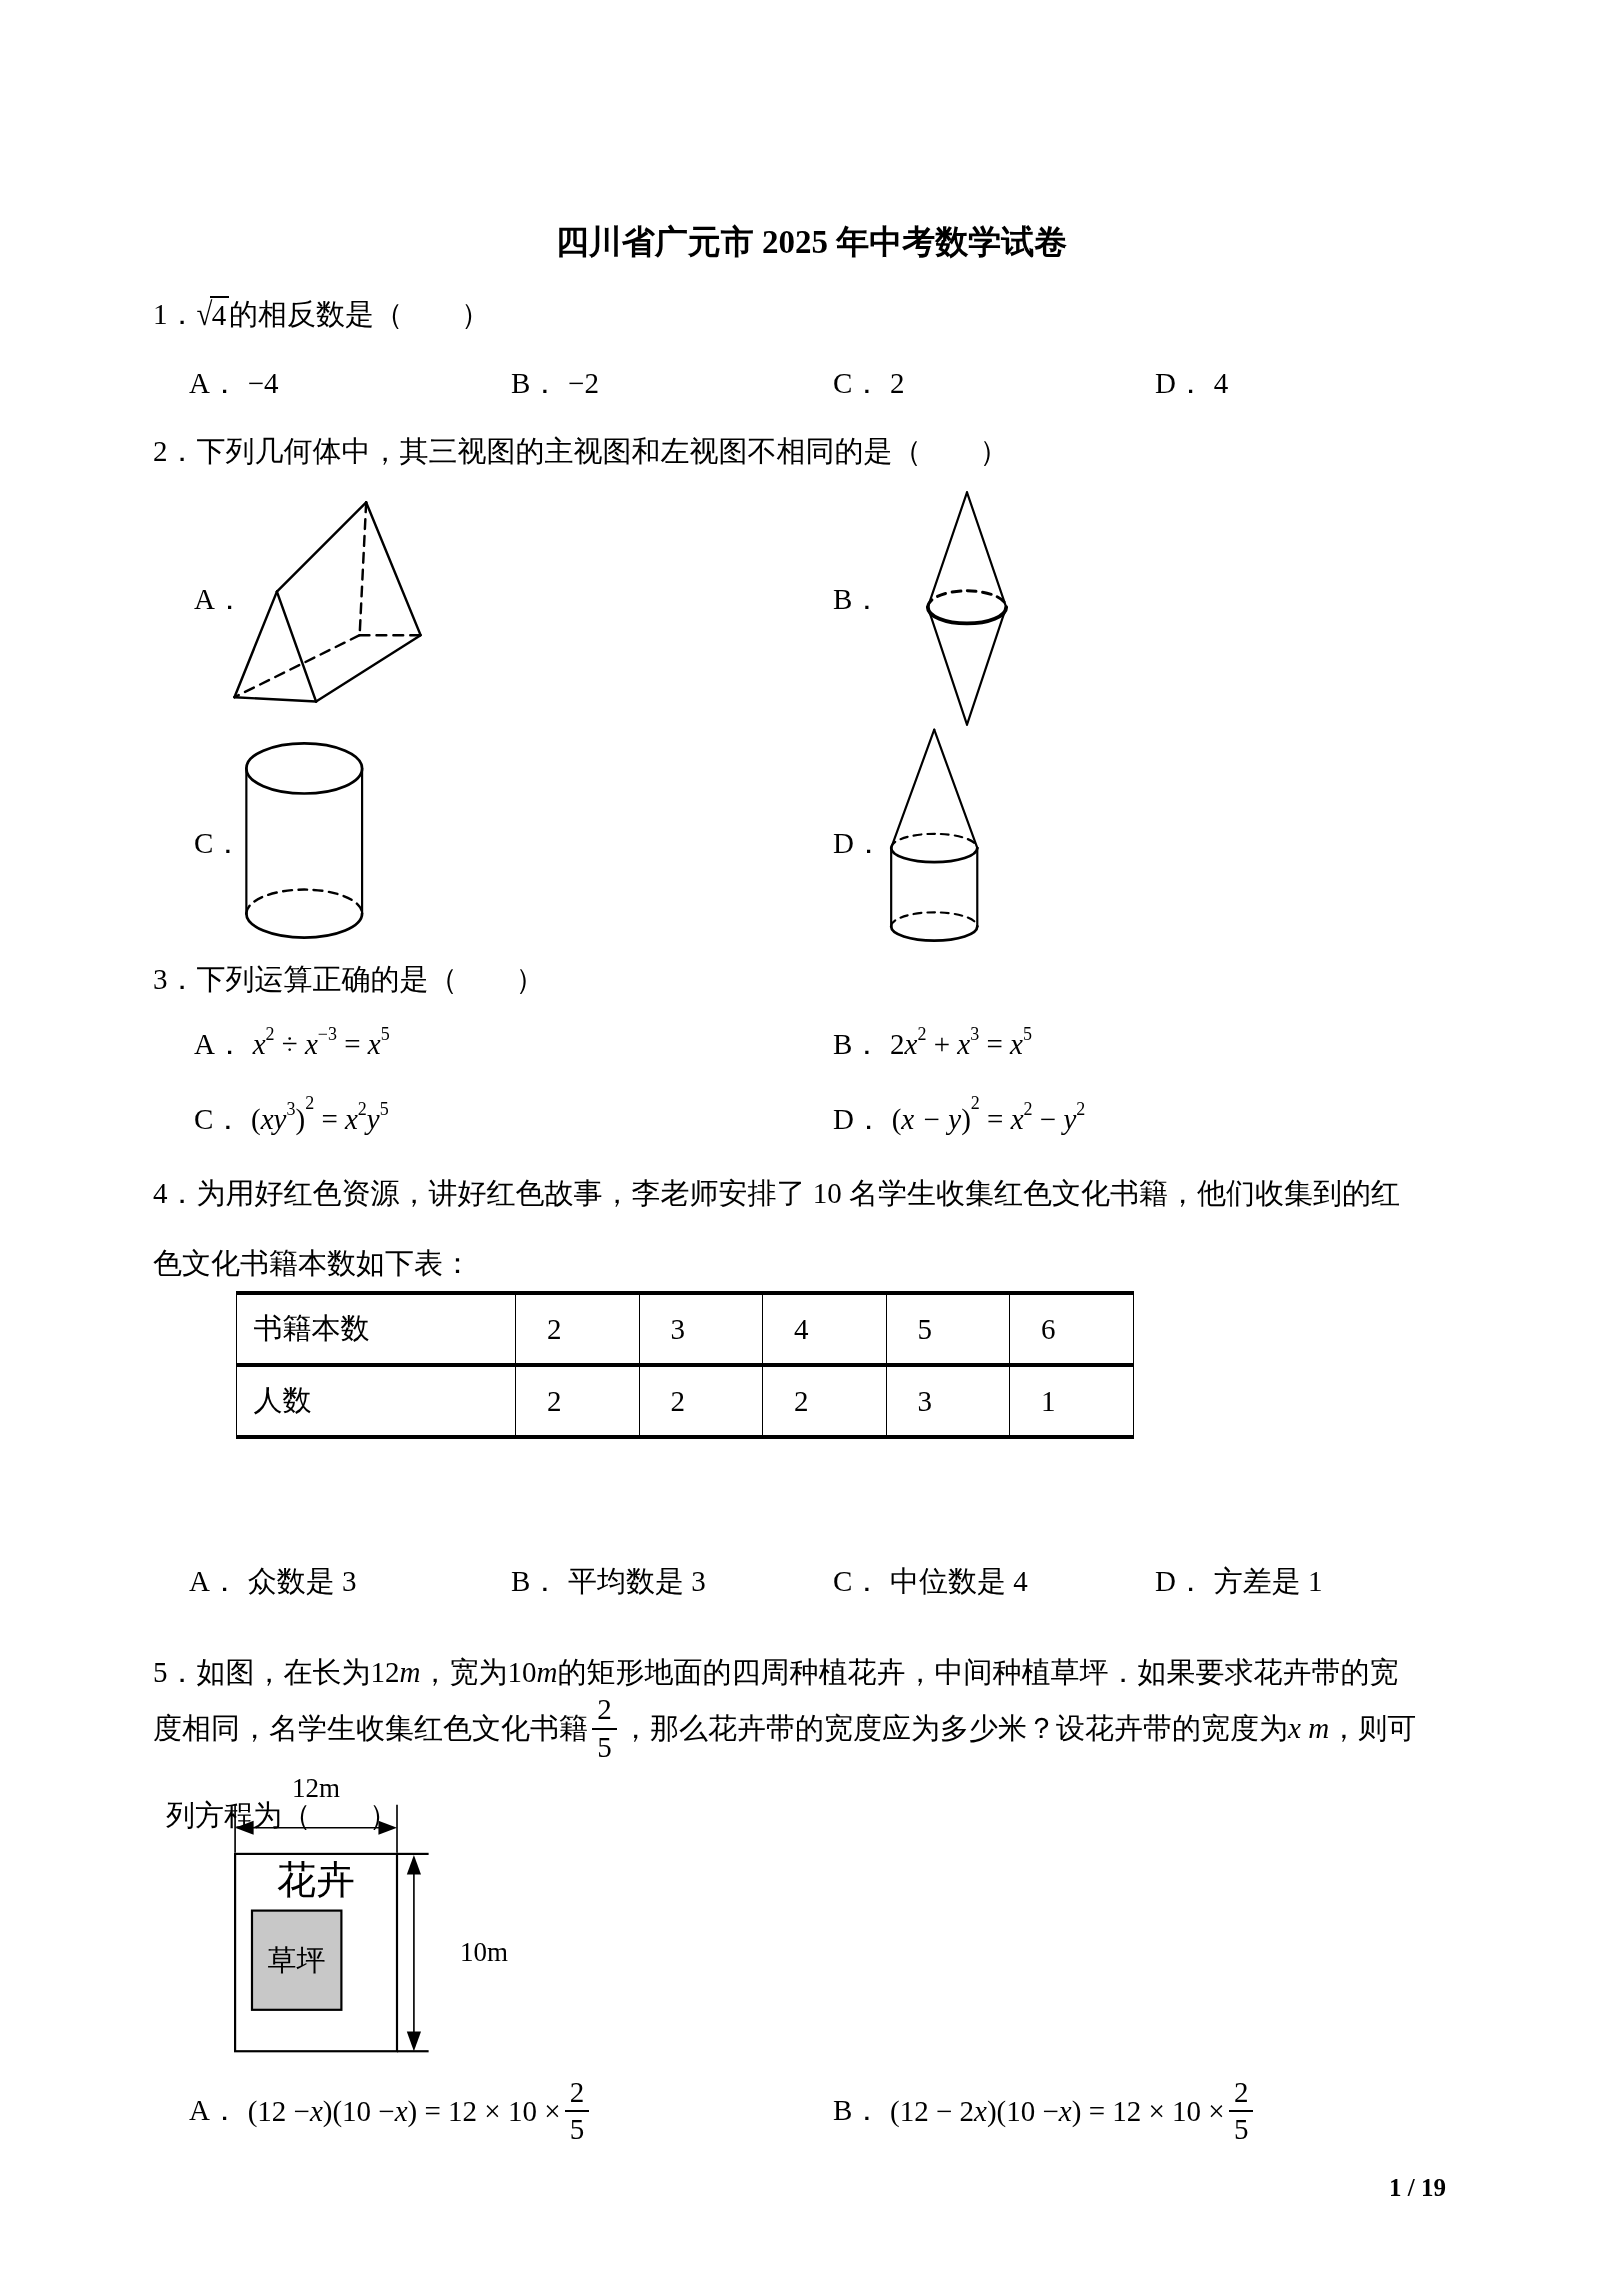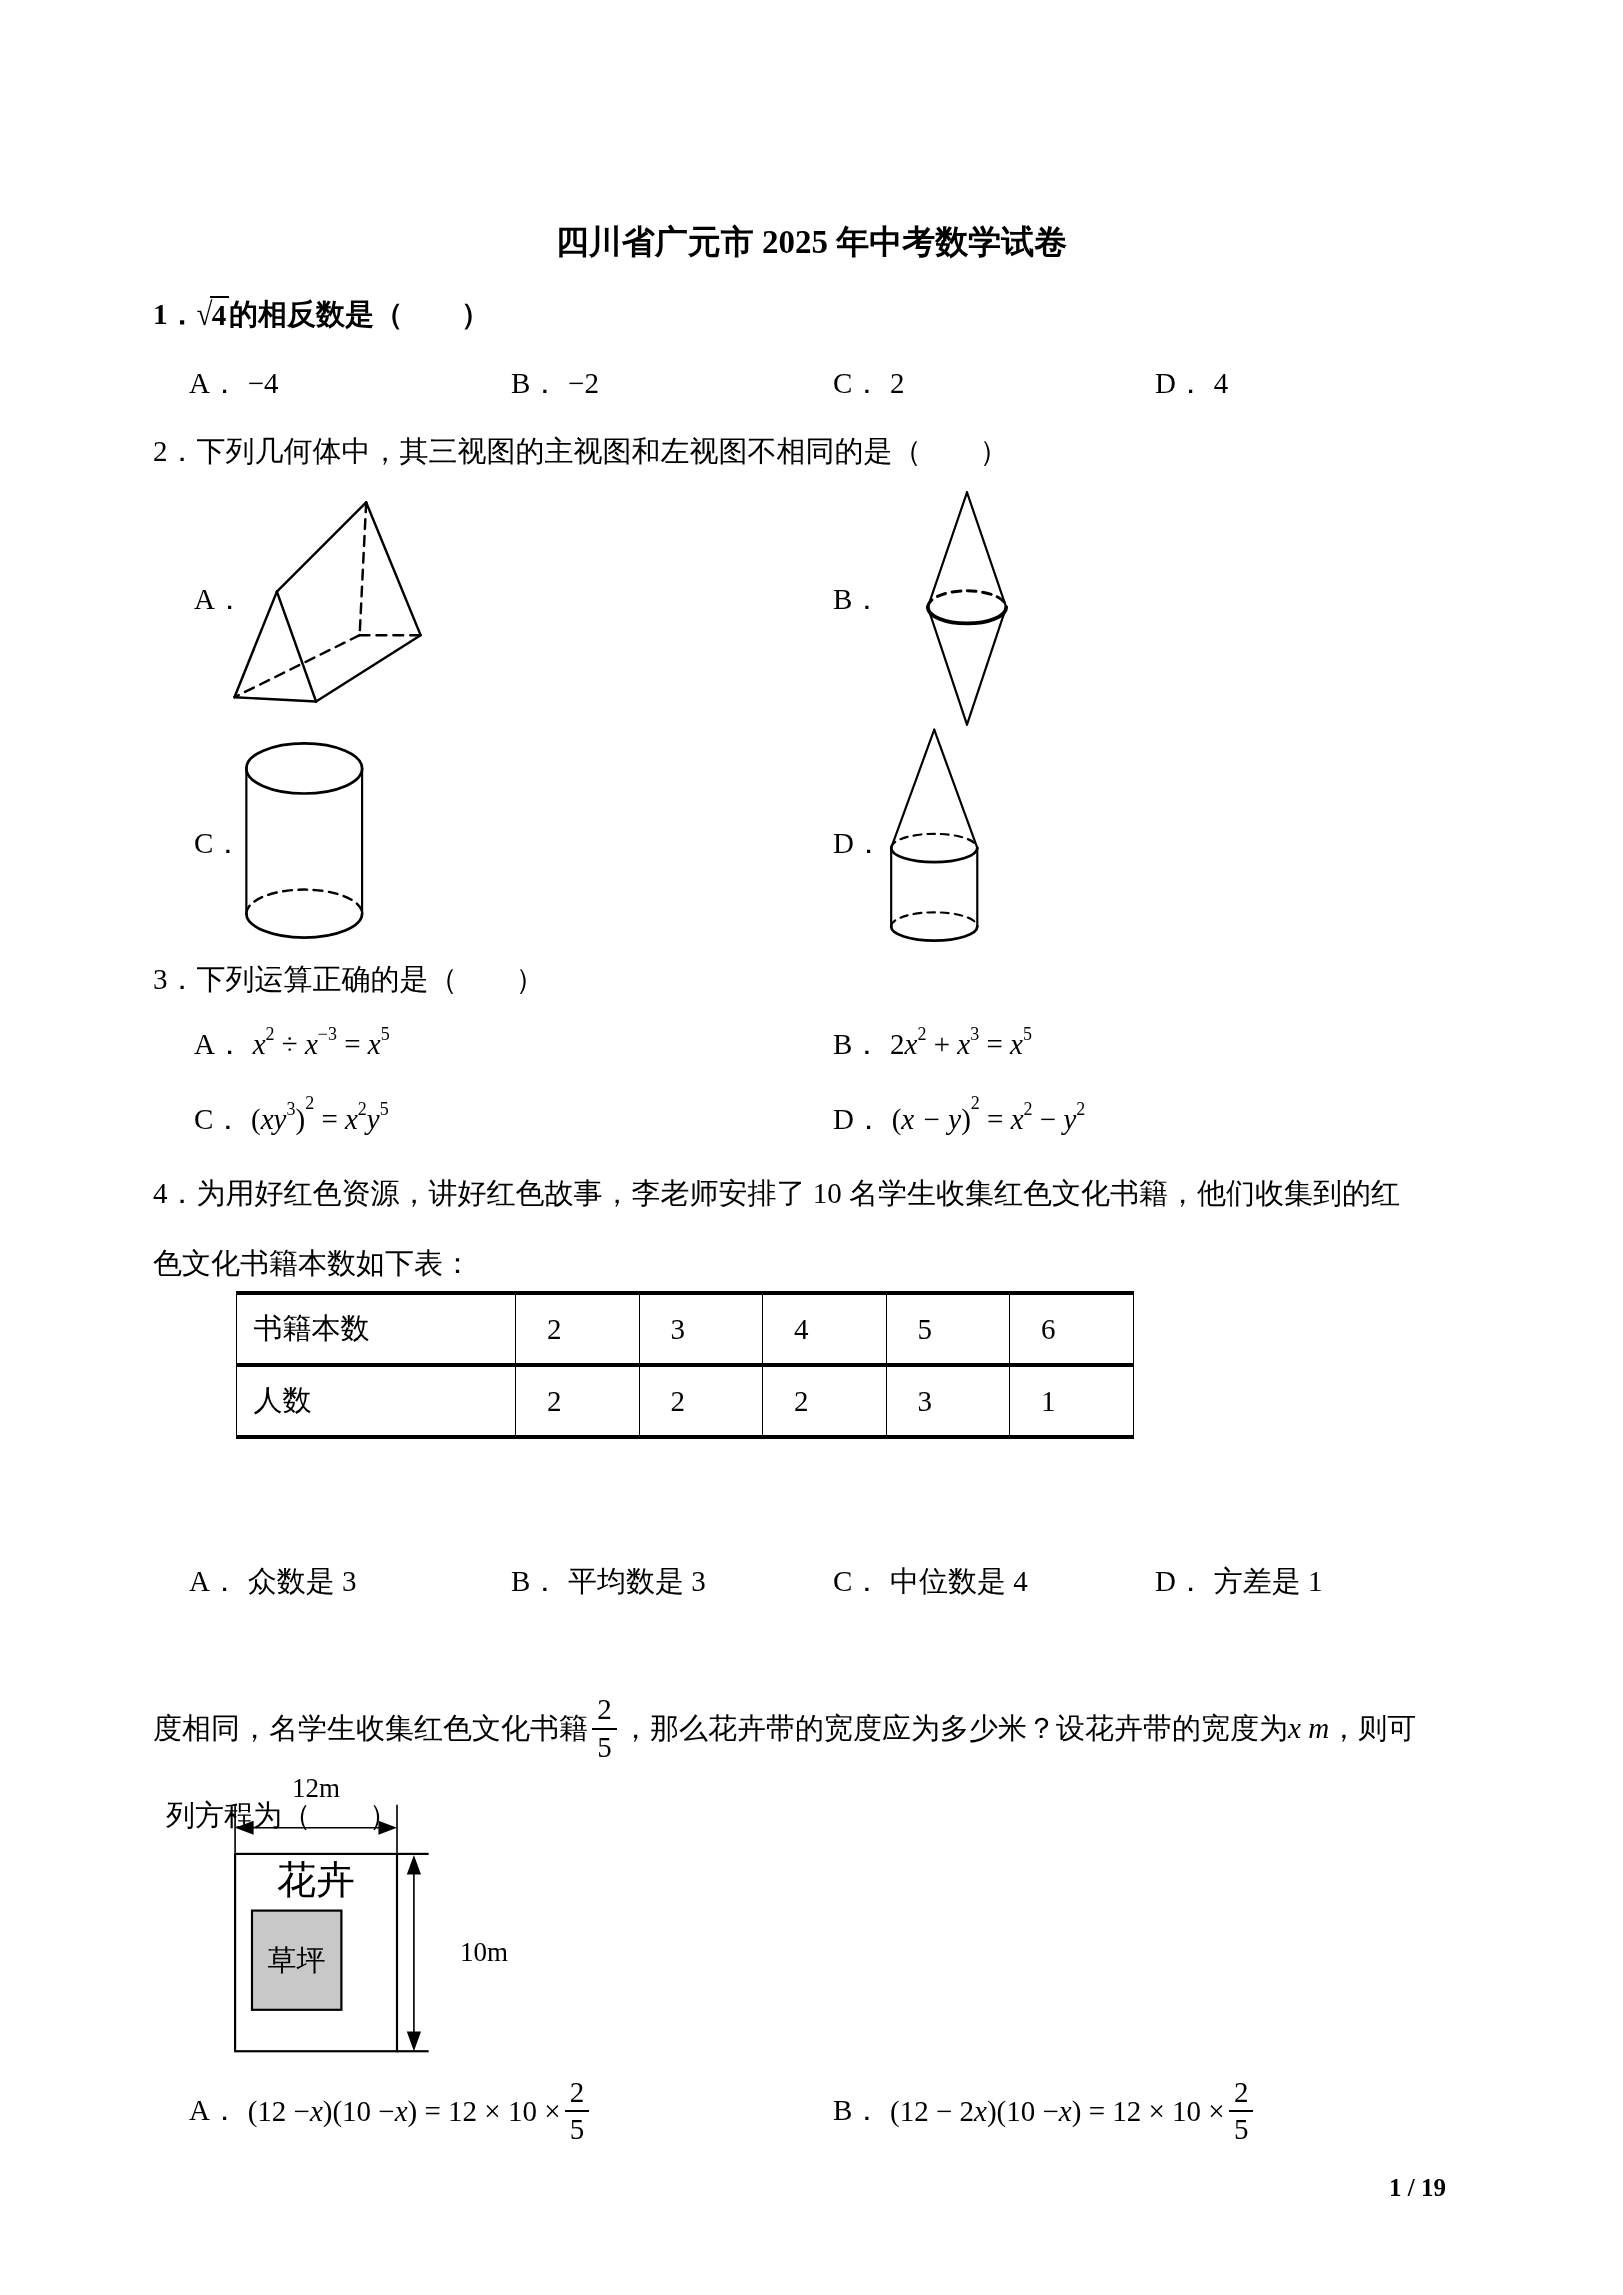--- a/index.html
+++ b/index.html
@@ -31,21 +31,21 @@
   .figtext{position:absolute;white-space:nowrap;font-size:27px;line-height:33px;}
   .pagenum{position:absolute;left:1389px;top:2174px;font-size:25px;font-weight:bold;}
 </style>
 </head>
 <body>
 
 <div id="page">
 
   <div class="line ctr title" style="top:222px;">四川省广元市 2025 年中考数学试卷</div>
 
-  <div class="line" style="left:153px;top:294px;font-weight:bold;">
+  <div class="line" style="left:153px;top:294px;">
     <span>1．</span><span class="sqrt"><span class="r">√</span><span class="a">4</span></span><span>的相反数是（　　）</span>
   </div>
   <div class="opt" style="left:189px;top:363px;"><span class="lbl">A．</span><span>−4</span></div>
   <div class="opt" style="left:511px;top:363px;"><span class="lbl">B．</span><span>−2</span></div>
   <div class="opt" style="left:833px;top:363px;"><span class="lbl">C．</span><span>2</span></div>
   <div class="opt" style="left:1155px;top:363px;"><span class="lbl">D．</span><span>4</span></div>
 
   <div class="line" style="left:153px;top:431px;">
     <span>2．</span><span>下列几何体中，其三视图的主视图和左视图不相同的是（　　）</span>
   </div>
@@ -144,20 +144,23 @@
       <td class="tn">1</td>
     </tr>
   </tbody>
     </table>
 
   <div class="opt" style="left:189px;top:1561px;"><span class="lbl">A．</span><span>众数是 3</span></div>
   <div class="opt" style="left:511px;top:1561px;"><span class="lbl">B．</span><span>平均数是 3</span></div>
   <div class="opt" style="left:833px;top:1561px;"><span class="lbl">C．</span><span>中位数是 4</span></div>
   <div class="opt" style="left:1155px;top:1561px;"><span class="lbl">D．</span><span>方差是 1</span></div>
 
+  <div class="line" style="left:153px;top:1652px;">
+    <span>5．</span><span>如图，在长为</span><span>12</span><i>m</i><span>，宽为</span><span>10</span><i>m</i><span>的矩形地面的四周种植花卉，中间种植草坪．如果要求花卉带的宽</span>
+  </div>
   <div class="flexline" style="left:153px;top:1685px;height:87px;">
     <span>度相同，名学生收集红色文化书籍</span>
       <span class="frac">
         <span class="fn">2</span>
         <span class="fd">5</span>
       </span>
       <span>，那么花卉带的宽度应为多少米？设花卉带的宽度为</span>
       <i>x m</i>
       <span>，则可</span>
   </div>

